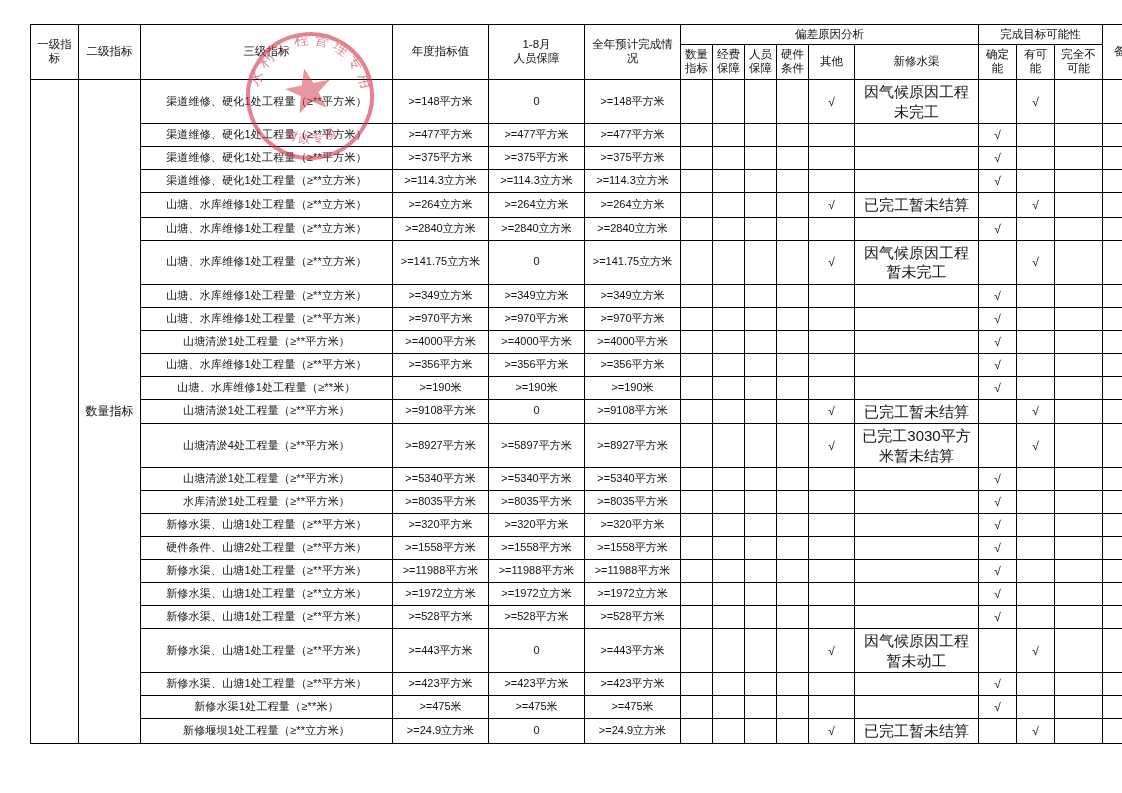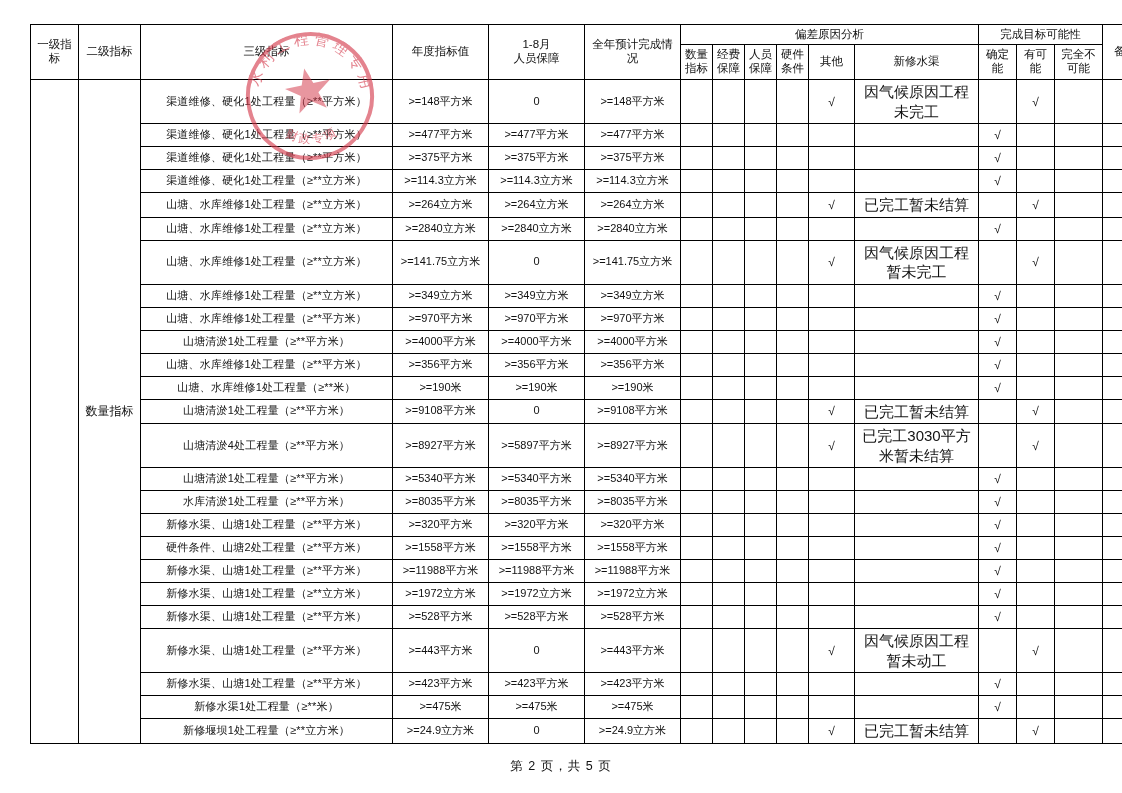--- a/index.html
+++ b/index.html
@@ -567,14 +567,13 @@
           <textPath href="#arcTop" startOffset="12%">水利工程管理专用章</textPath>
         </text>
         <path id="arcBot" d="M 30 92 A 48 48 0 0 0 118 92" fill="none"></path>
         <text fill="#d4384a" font-size="12" font-family="'Liberation Serif', serif" letter-spacing="2">
           <textPath href="#arcBot" startOffset="18%">财政专项</textPath>
         </text>
       </g>
     </svg>
   </div>
 
-  <div class="footer">第 2 页，共 5 页</div>
 </div>
 
 </body></html>

